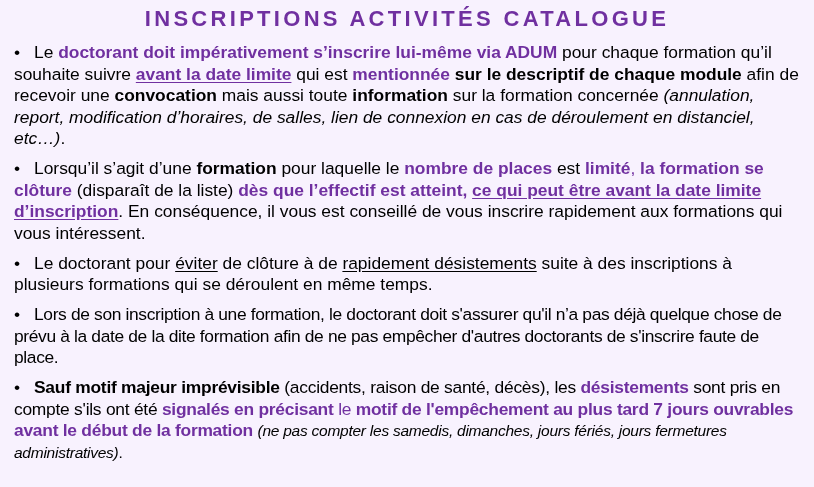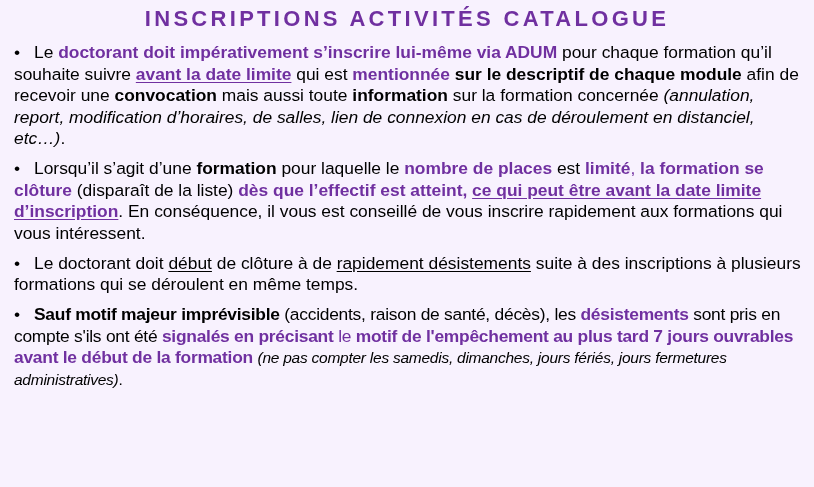--- a/index.html
+++ b/index.html
@@ -32,16 +32,17 @@
   #item-3 { letter-spacing: -0.35px; }
 </style>
 </head>
 <body>
 
 <div class="slide">
   <div class="title">INSCRIPTIONS ACTIVITÉS CATALOGUE</div>
   <div class="bullets">
     <div class="item" id="item-0"><span class="dot">•</span><span>Le </span><span class="p">doctorant doit impérativement s’inscrire lui-même via ADUM</span><span> pour chaque formation qu’il souhaite suivre </span><span class="p u">avant la date limite</span><span> qui est </span><span class="p">mentionnée</span><span> </span><span class="b">sur le descriptif de chaque module</span><span> afin de recevoir une </span><span class="b">convocation</span><span> mais aussi toute </span><span class="b">information</span><span> sur la formation concernée </span><span class="i">(annulation, report, modification d’horaires, de salles, lien de connexion en cas de déroulement en distanciel, etc…)</span><span>.</span></div>
     <div class="item" id="item-1"><span class="dot">•</span><span>Lorsqu’il s’agit d’une </span><span class="b">formation</span><span> pour laquelle le </span><span class="p">nombre de places</span><span> est </span><span class="p">limité</span><span class="pl">, </span><span class="p"> la formation se clôture</span><span> (disparaît de la liste) </span><span class="p">dès que l’effectif est atteint,</span><span> </span><span class="p u">ce qui peut être avant la date limite d’inscription</span><span>. En conséquence, il vous est conseillé de vous inscrire rapidement aux formations qui vous intéressent.</span></div>
-    <div class="item" id="item-2"><span class="dot">•</span><span>Le doctorant doit </span><span class="u">début</span><span> de clôture à de </span><span class="u">rapidement désistements</span><span> suite à des inscriptions à plusieurs formations qui se déroulent en même temps.</span></div>
+    <div class="item" id="item-2"><span class="dot">•</span><span>Le doctorant pour </span><span class="u">éviter</span><span> de clôture à de </span><span class="u">rapidement désistements</span><span> suite à des inscriptions à plusieurs formations qui se déroulent en même temps.</span></div>
+    <div class="item" id="item-3"><span class="dot">•</span><span>Lors de son inscription à une formation, le doctorant doit s'assurer qu'il n’a pas déjà quelque chose de prévu à la date de la dite formation afin de ne pas empêcher d'autres doctorants de s'inscrire faute de place.</span></div>
     <div class="item" id="item-4"><span class="dot">•</span><span class="b">Sauf motif majeur imprévisible</span><span> (accidents, raison de santé, décès), les </span><span class="p">désistements</span><span> sont pris en compte s'ils ont été </span><span class="p">signalés en précisant</span><span class="pl"> le </span><span class="p">motif de l'empêchement au plus tard 7 jours ouvrables avant le début de la formation</span><span> </span><span class="i sm">(ne pas compter les samedis, dimanches, jours fériés, jours fermetures administratives)</span><span class="sm">.</span></div>
   </div>
 </div>
 
 </body></html>

